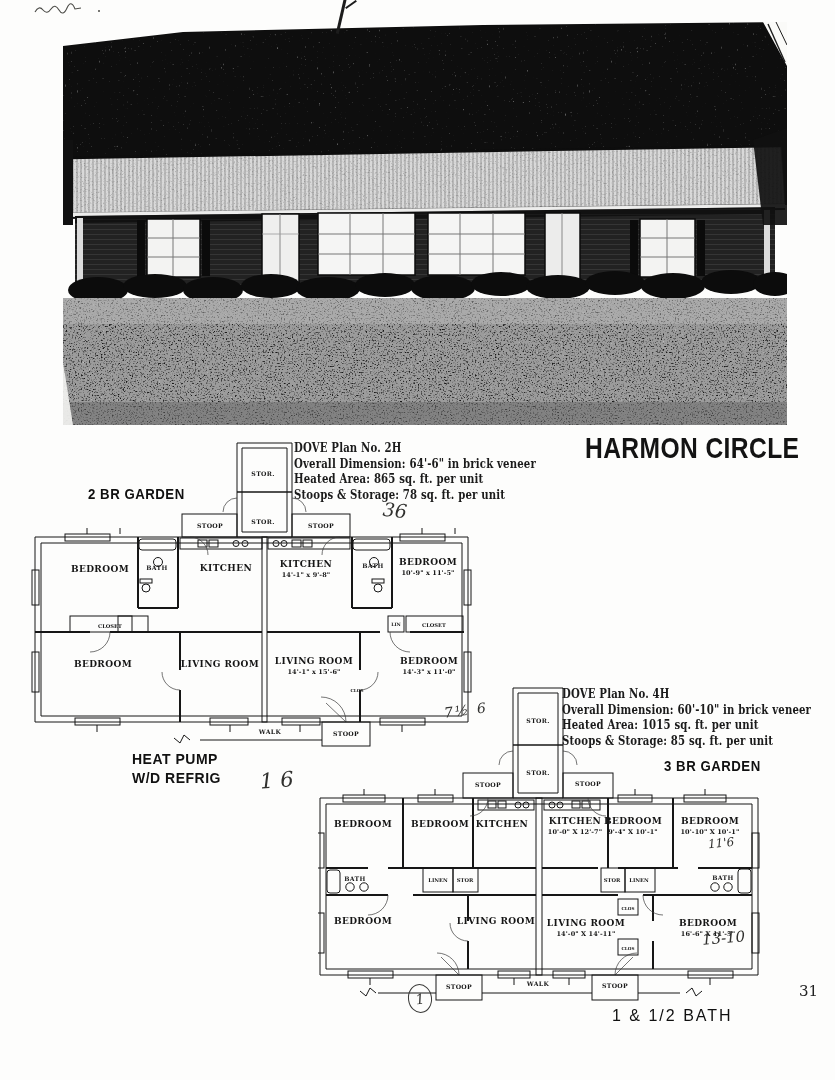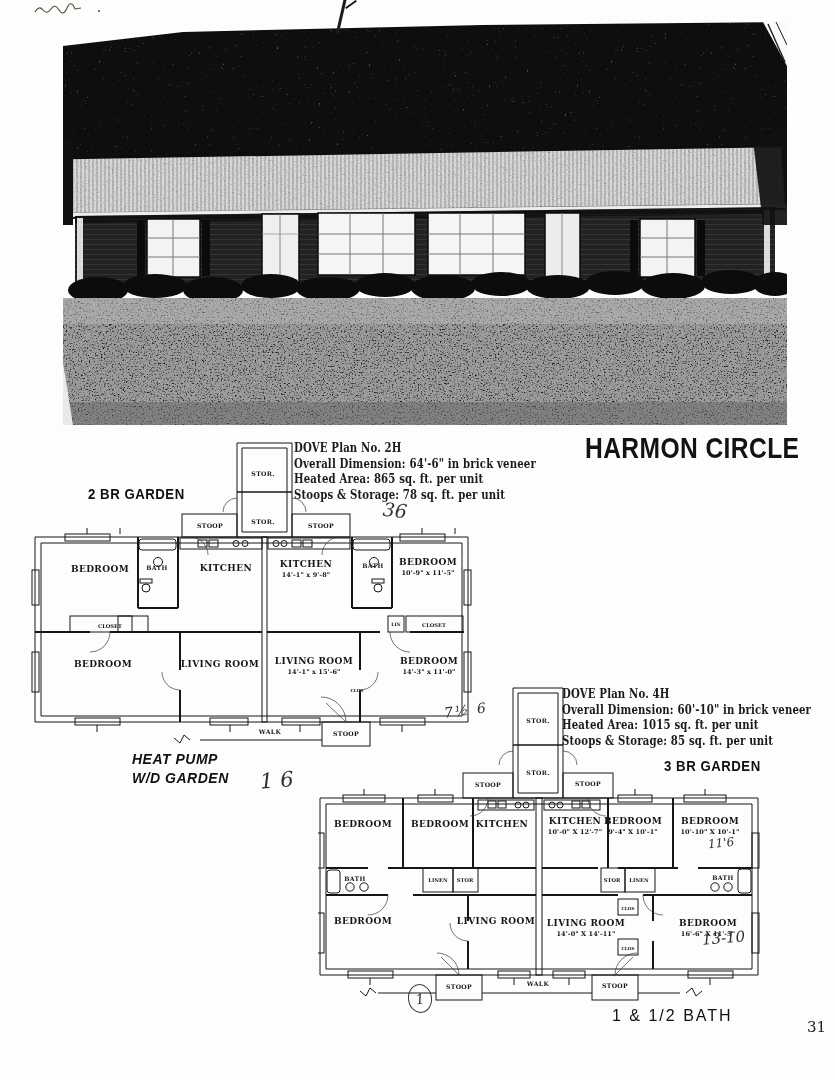--- a/index.html
+++ b/index.html
@@ -10,24 +10,24 @@
          transform:scaleX(.82);transform-origin:left top;white-space:nowrap;color:#131313;}
   .specs{font-family:"DejaVu Serif",serif;font-weight:700;font-size:13px;line-height:15.5px;
          letter-spacing:.2px;color:#1b1b1b;white-space:nowrap;transform:scaleX(.78);transform-origin:left top;}
   .specs2{left:294px;top:440px;}
   .specs4{left:562px;top:686px;}
   .biglabel{font-weight:700;font-size:15px;letter-spacing:.6px;white-space:nowrap;color:#101010;
             transform:scaleX(.88);transform-origin:left top;}
   .garden2{left:88px;top:485px;}
   .garden4{left:664px;top:757px;}
   .bathnote{left:612px;top:1007px;font-weight:400;font-size:16px;letter-spacing:2px;transform:none;}
-  .feat{font-weight:700;font-size:14px;line-height:19px;letter-spacing:.5px;white-space:nowrap;color:#111;font-style:italic;}
+  .feat{font-weight:700;font-size:14px;line-height:19px;letter-spacing:.5px;white-space:nowrap;color:#111;}
   .feat1{left:132px;top:750px;}
   .feat2{left:109px;top:811px;}
-  .pagenum{left:799px;top:1018px;font-family:"DejaVu Serif",serif;font-size:15px;color:#222;margin-left:8px;}
+  .pagenum{left:799px;top:982px;font-family:"DejaVu Serif",serif;font-size:15px;color:#222;}
   .hand{font-family:"DejaVu Serif",serif;font-style:italic;color:#30302e;z-index:6;white-space:nowrap;}
   .h36{left:383px;top:499px;font-size:19px;transform:rotate(6deg);}
   .h16{left:260px;top:768px;font-size:21px;letter-spacing:7px;transform:rotate(-4deg);}
   .h75{left:444px;top:702px;font-size:14px;transform:rotate(-7deg);letter-spacing:2px;}
   .h116{left:708px;top:836px;font-size:12px;transform:rotate(-6deg);}
   .h1310{left:702px;top:929px;font-size:15px;transform:rotate(-5deg);}
   .hcirc{left:408px;top:984px;width:22px;height:27px;border:1.6px solid #3a3a38;border-radius:50%;
          display:flex;align-items:center;justify-content:center;font-size:14px;transform:rotate(-8deg);}
   .slash{left:340px;top:-4px;width:2.5px;height:38px;background:#1c1c1c;transform:rotate(13deg);z-index:6;}
   .slash2{left:350px;top:-2px;width:2px;height:13px;background:#1c1c1c;transform:rotate(55deg);z-index:6;}
@@ -272,21 +272,21 @@
     </g>
 
     <g class="w1">
       <rect x="292" y="282" width="48" height="24"></rect>
       <path d="M170,300 H292 M160,300 l-6,-5 l-4,8 l-6,-5"></path>
     </g>
   </svg>
 
   <div class="abs feat feat1">
     <div>HEAT PUMP</div>
-    <div>W/D GARDEN</div>
+    <div>W/D REFRIG</div>
   </div>
 
   <div class="abs specs specs4">
     <div>DOVE Plan No. 4H</div>
     <div>Overall Dimension: 60'-10" in brick veneer</div>
     <div>Heated Area: 1015 sq. ft. per unit</div>
     <div>Stoops &amp; Storage: 85 sq. ft. per unit</div>
   </div>
 
   <div class="abs biglabel garden4">3 BR GARDEN</div>

